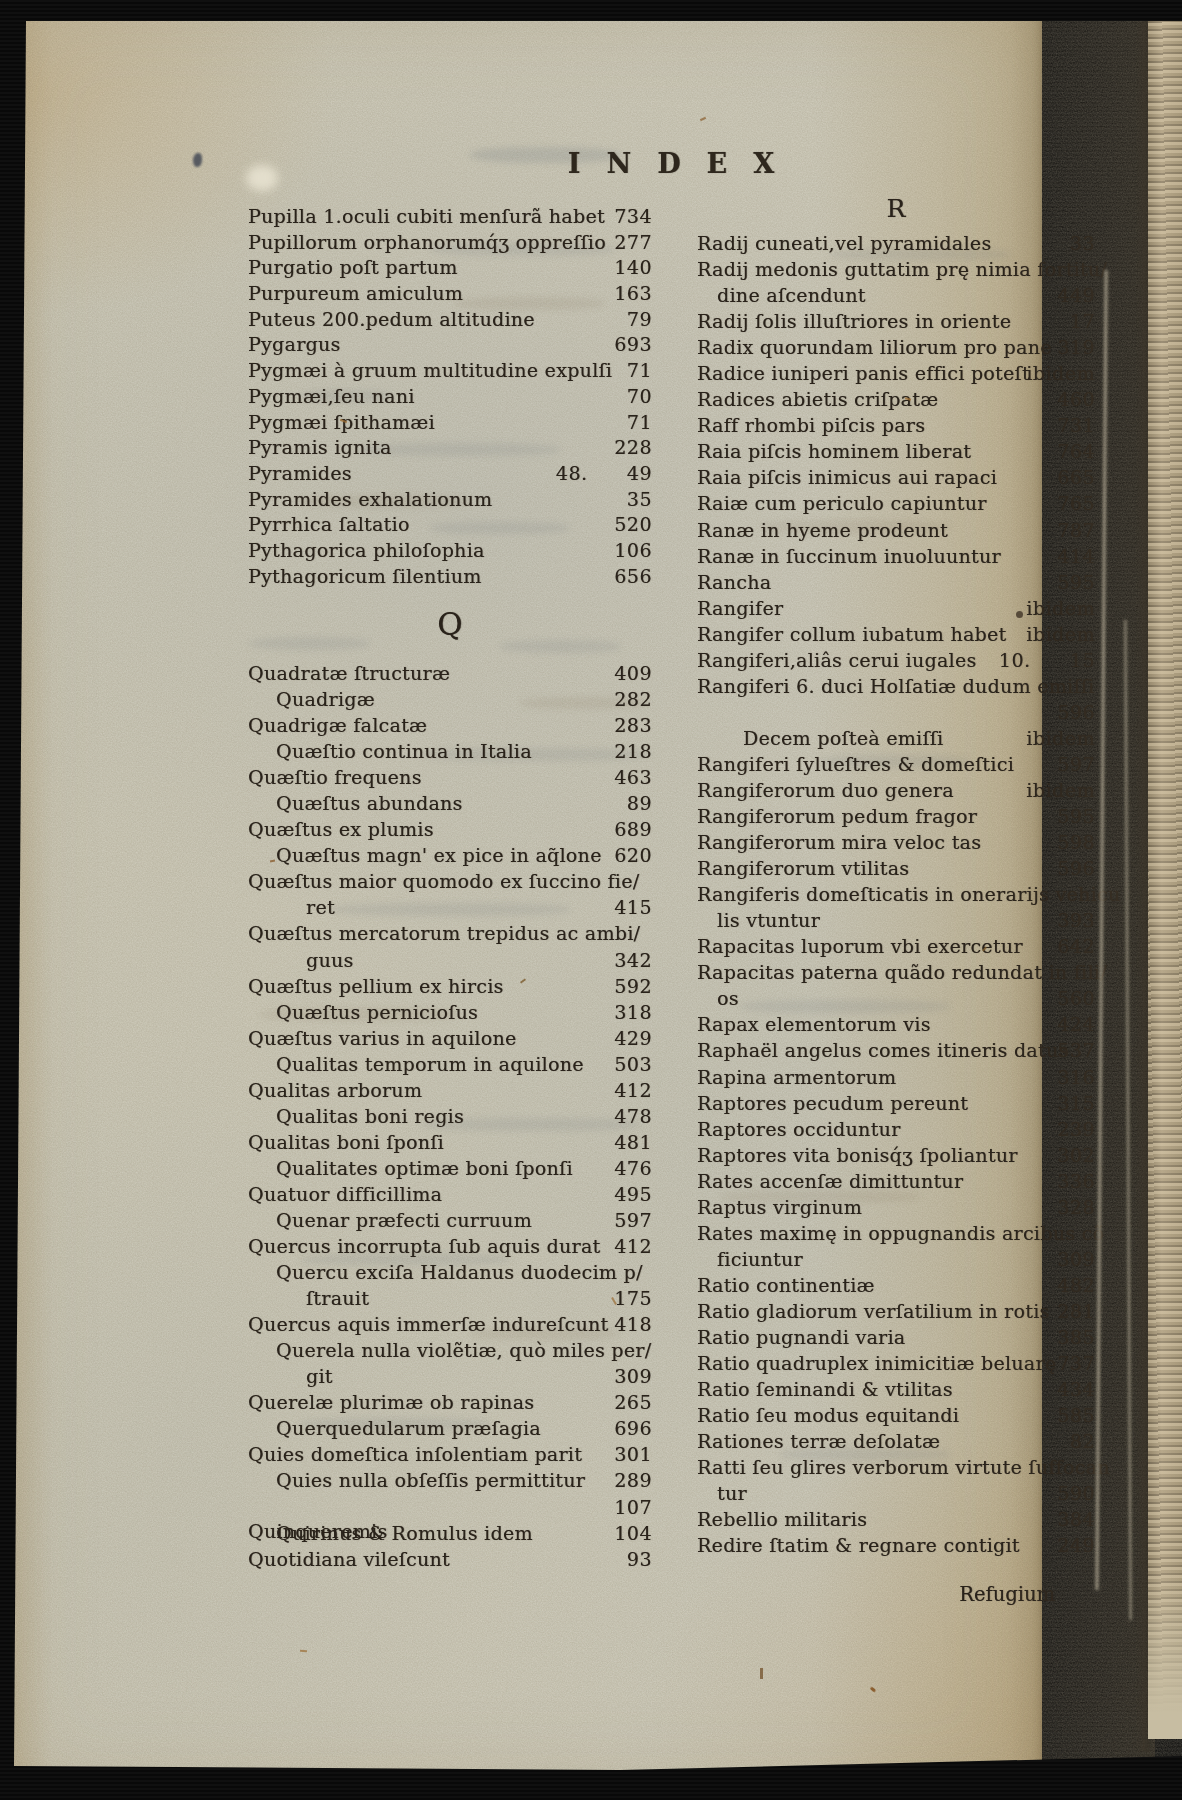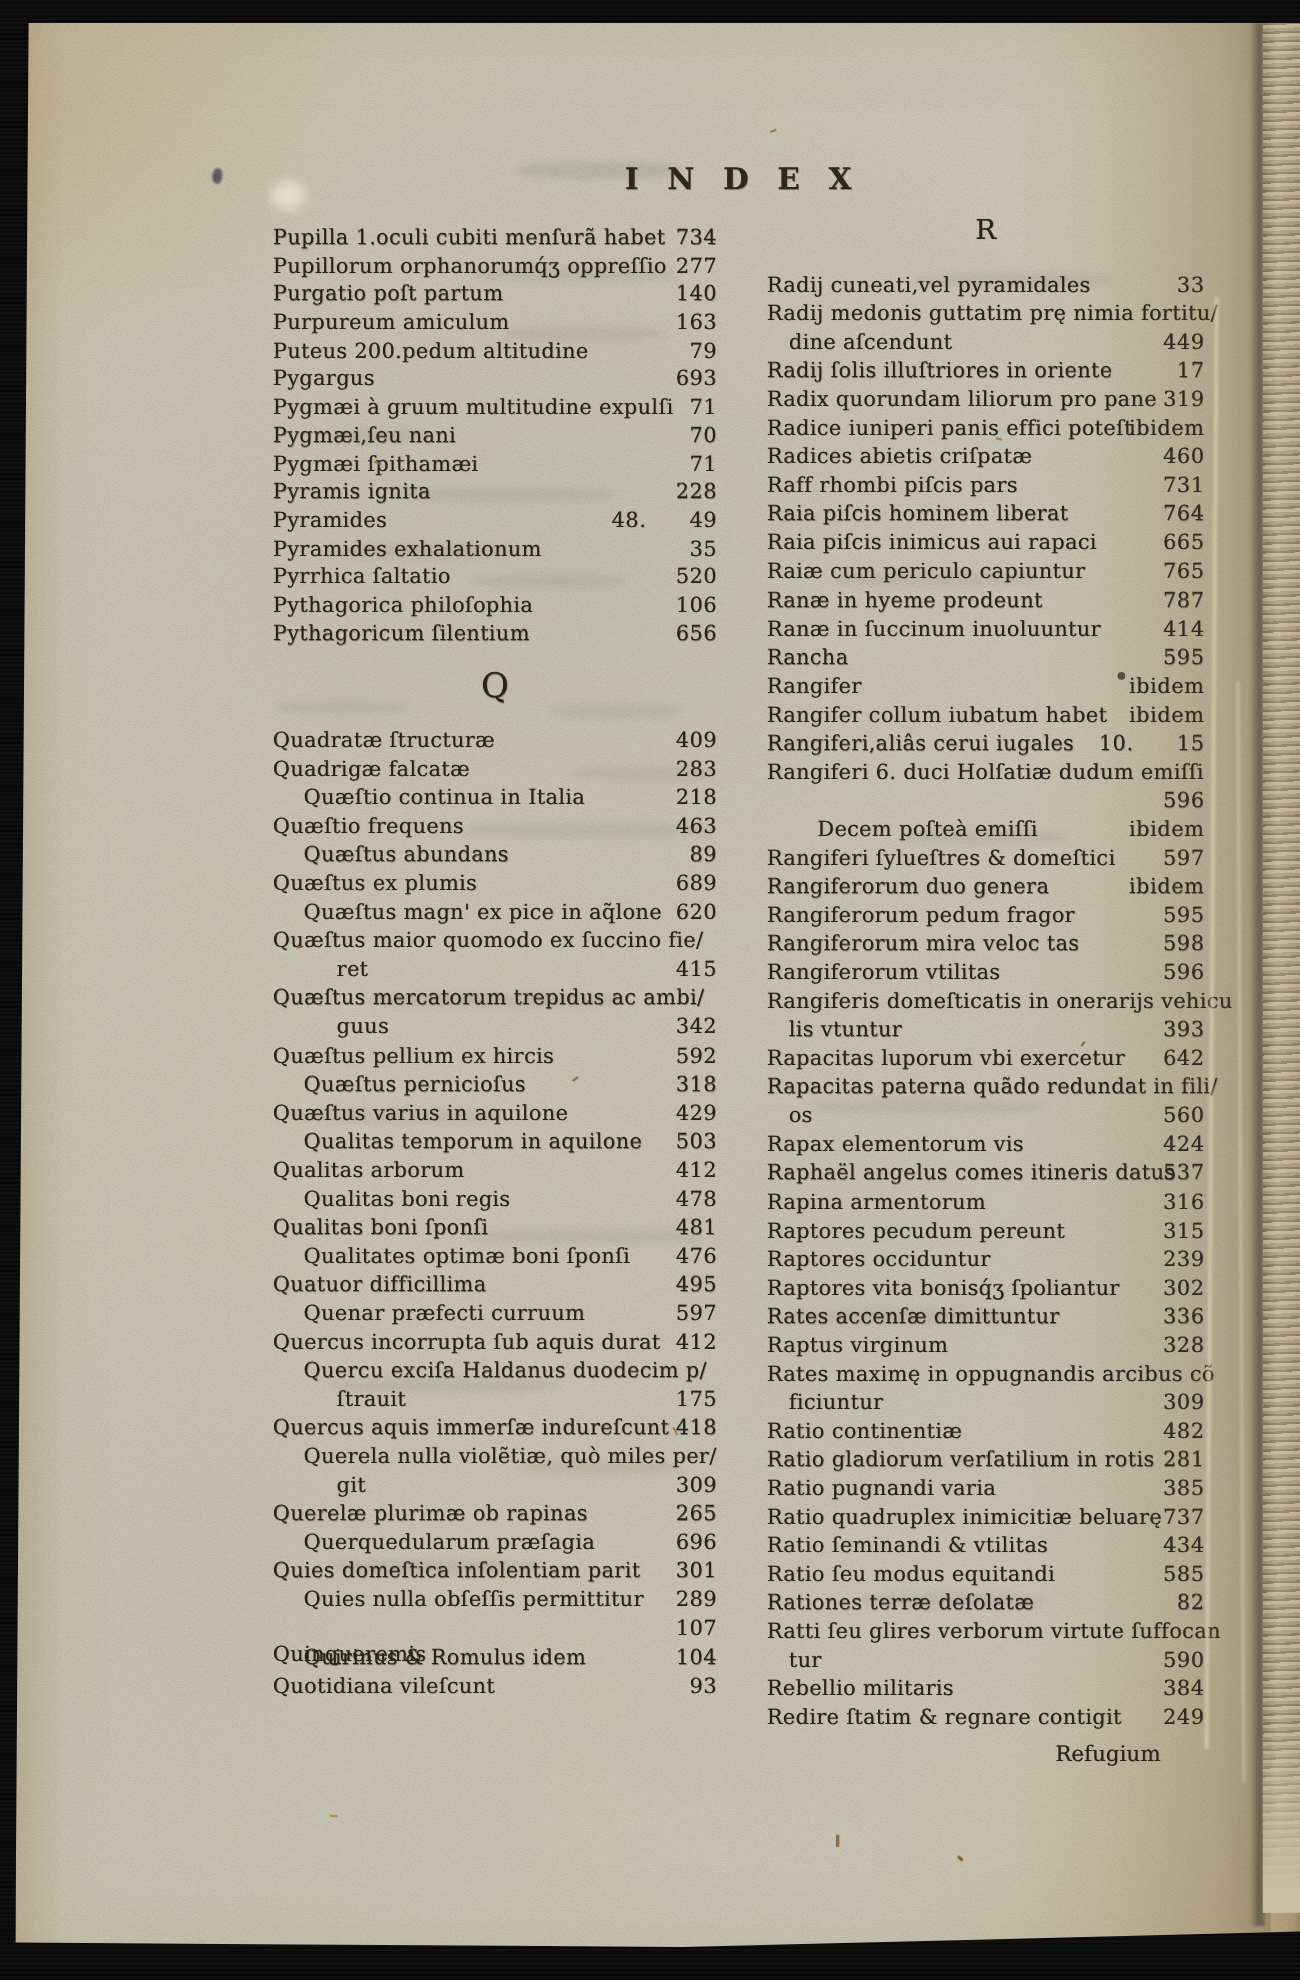--- a/index.html
+++ b/index.html
@@ -2,21 +2,21 @@
 <html><head>
 <meta charset="utf-8">
 <style>
   html,body{margin:0;padding:0;width:1182px;height:1800px;overflow:hidden;}
   body{
     background:#0a0a0a;
     background-image:repeating-linear-gradient(0deg,#090909 0 2px,#101010 2px 4px),
                      repeating-linear-gradient(90deg,#0b0b0b 0 3px,#0e0e0e 3px 6px);
     font-family:"DejaVu Serif","Liberation Serif",serif;
   }
-  .scene{position:relative;width:1182px;height:1800px;}
+  .scene{position:relative;width:1042px;height:1800px;}
   .paper{
     position:absolute;inset:0;
     clip-path:polygon(26px 21px,1182px 21px,1182px 1756px,620px 1770px,14px 1766px);
     background:
       radial-gradient(420px 320px at 4% 5%, rgba(196,163,108,0.35), transparent 70%),
       radial-gradient(520px 420px at 97% 96%, rgba(188,160,112,0.28), transparent 70%),
       radial-gradient(900px 700px at 45% 28%, rgba(158,168,176,0.16), transparent 62%),
       radial-gradient(760px 900px at 68% 64%, rgba(160,170,168,0.14), transparent 62%),
       radial-gradient(500px 600px at 18% 80%, rgba(170,175,170,0.12), transparent 65%),
       linear-gradient(90deg,#c3b99e 0%,#d0cdbd 5%,#d2cfc0 78%,#c6bb9e 97%,#b7aa8a 100%),
@@ -34,21 +34,21 @@
   }
   .sec-header{
     position:absolute;text-align:center;color:#29221a;
     text-shadow:0.4px 0.3px 0.8px rgba(41,34,26,0.55);
   }
   .q-header{left:248px;top:606px;width:404px;font-size:31px;}
   .r-header{left:697px;top:194px;width:398px;font-size:25px;}
   .rows{position:absolute;}
   .p-rows{left:248px;top:205px;width:404px;}
   .q-rows{left:248px;top:662px;width:404px;}
-  .r-rows{left:697px;top:248px;width:398px;text-decoration:underline;}
+  .r-rows{left:697px;top:232px;width:398px;text-decoration:underline;}
   .p-rows .row{height:25.7px;}
   .q-rows .row,.r-rows .row{height:26.05px;}
   .row{position:relative;}
   .row .t{
     display:inline-block;white-space:nowrap;font-size:19px;letter-spacing:0.3px;
     color:#29221a;text-shadow:0.45px 0.3px 0.7px rgba(41,34,26,0.55);
   }
   .row .n{
     position:absolute;right:0;top:0;white-space:pre;font-size:19px;letter-spacing:0.5px;
     color:#29221a;text-shadow:0.45px 0.3px 0.7px rgba(41,34,26,0.55);
@@ -139,20 +139,21 @@
           <div class="row"><span class="t" style="padding-left: 0px;">Pyramis ignita</span><span class="n">228</span></div>
           <div class="row"><span class="t" style="padding-left: 0px;">Pyramides</span><span class="n">48.      49</span></div>
           <div class="row"><span class="t" style="padding-left: 0px;">Pyramides exhalationum</span><span class="n">35</span></div>
           <div class="row"><span class="t" style="padding-left: 0px;">Pyrrhica ſaltatio</span><span class="n">520</span></div>
           <div class="row"><span class="t" style="padding-left: 0px;">Pythagorica philoſophia</span><span class="n">106</span></div>
           <div class="row"><span class="t" style="padding-left: 0px;">Pythagoricum ſilentium</span><span class="n">656</span></div>
         </div>
       <div class="sec-header q-header">Q</div>
       <div class="rows q-rows">
           <div class="row"><span class="t" style="padding-left: 0px;">Quadratæ ſtructuræ</span><span class="n">409</span></div>
+          <div class="row"><span class="t" style="padding-left: 28px;">Quadrigæ</span><span class="n">282</span></div>
           <div class="row"><span class="t" style="padding-left: 0px;">Quadrigæ falcatæ</span><span class="n">283</span></div>
           <div class="row"><span class="t" style="padding-left: 28px;">Quæſtio continua in Italia</span><span class="n">218</span></div>
           <div class="row"><span class="t" style="padding-left: 0px;">Quæſtio frequens</span><span class="n">463</span></div>
           <div class="row"><span class="t" style="padding-left: 28px;">Quæſtus abundans</span><span class="n">89</span></div>
           <div class="row"><span class="t" style="padding-left: 0px;">Quæſtus ex plumis</span><span class="n">689</span></div>
           <div class="row"><span class="t" style="padding-left: 28px;">Quæſtus magn' ex pice in aq̃lone</span><span class="n">620</span></div>
           <div class="row"><span class="t" style="padding-left: 0px;">Quæſtus maior quomodo ex ſuccino fie/</span><span class="n"></span></div>
           <div class="row"><span class="t" style="padding-left: 58px;">ret</span><span class="n">415</span></div>
           <div class="row"><span class="t" style="padding-left: 0px;">Quæſtus mercatorum trepidus ac ambi/</span><span class="n"></span></div>
           <div class="row"><span class="t" style="padding-left: 58px;">guus</span><span class="n">342</span></div>

